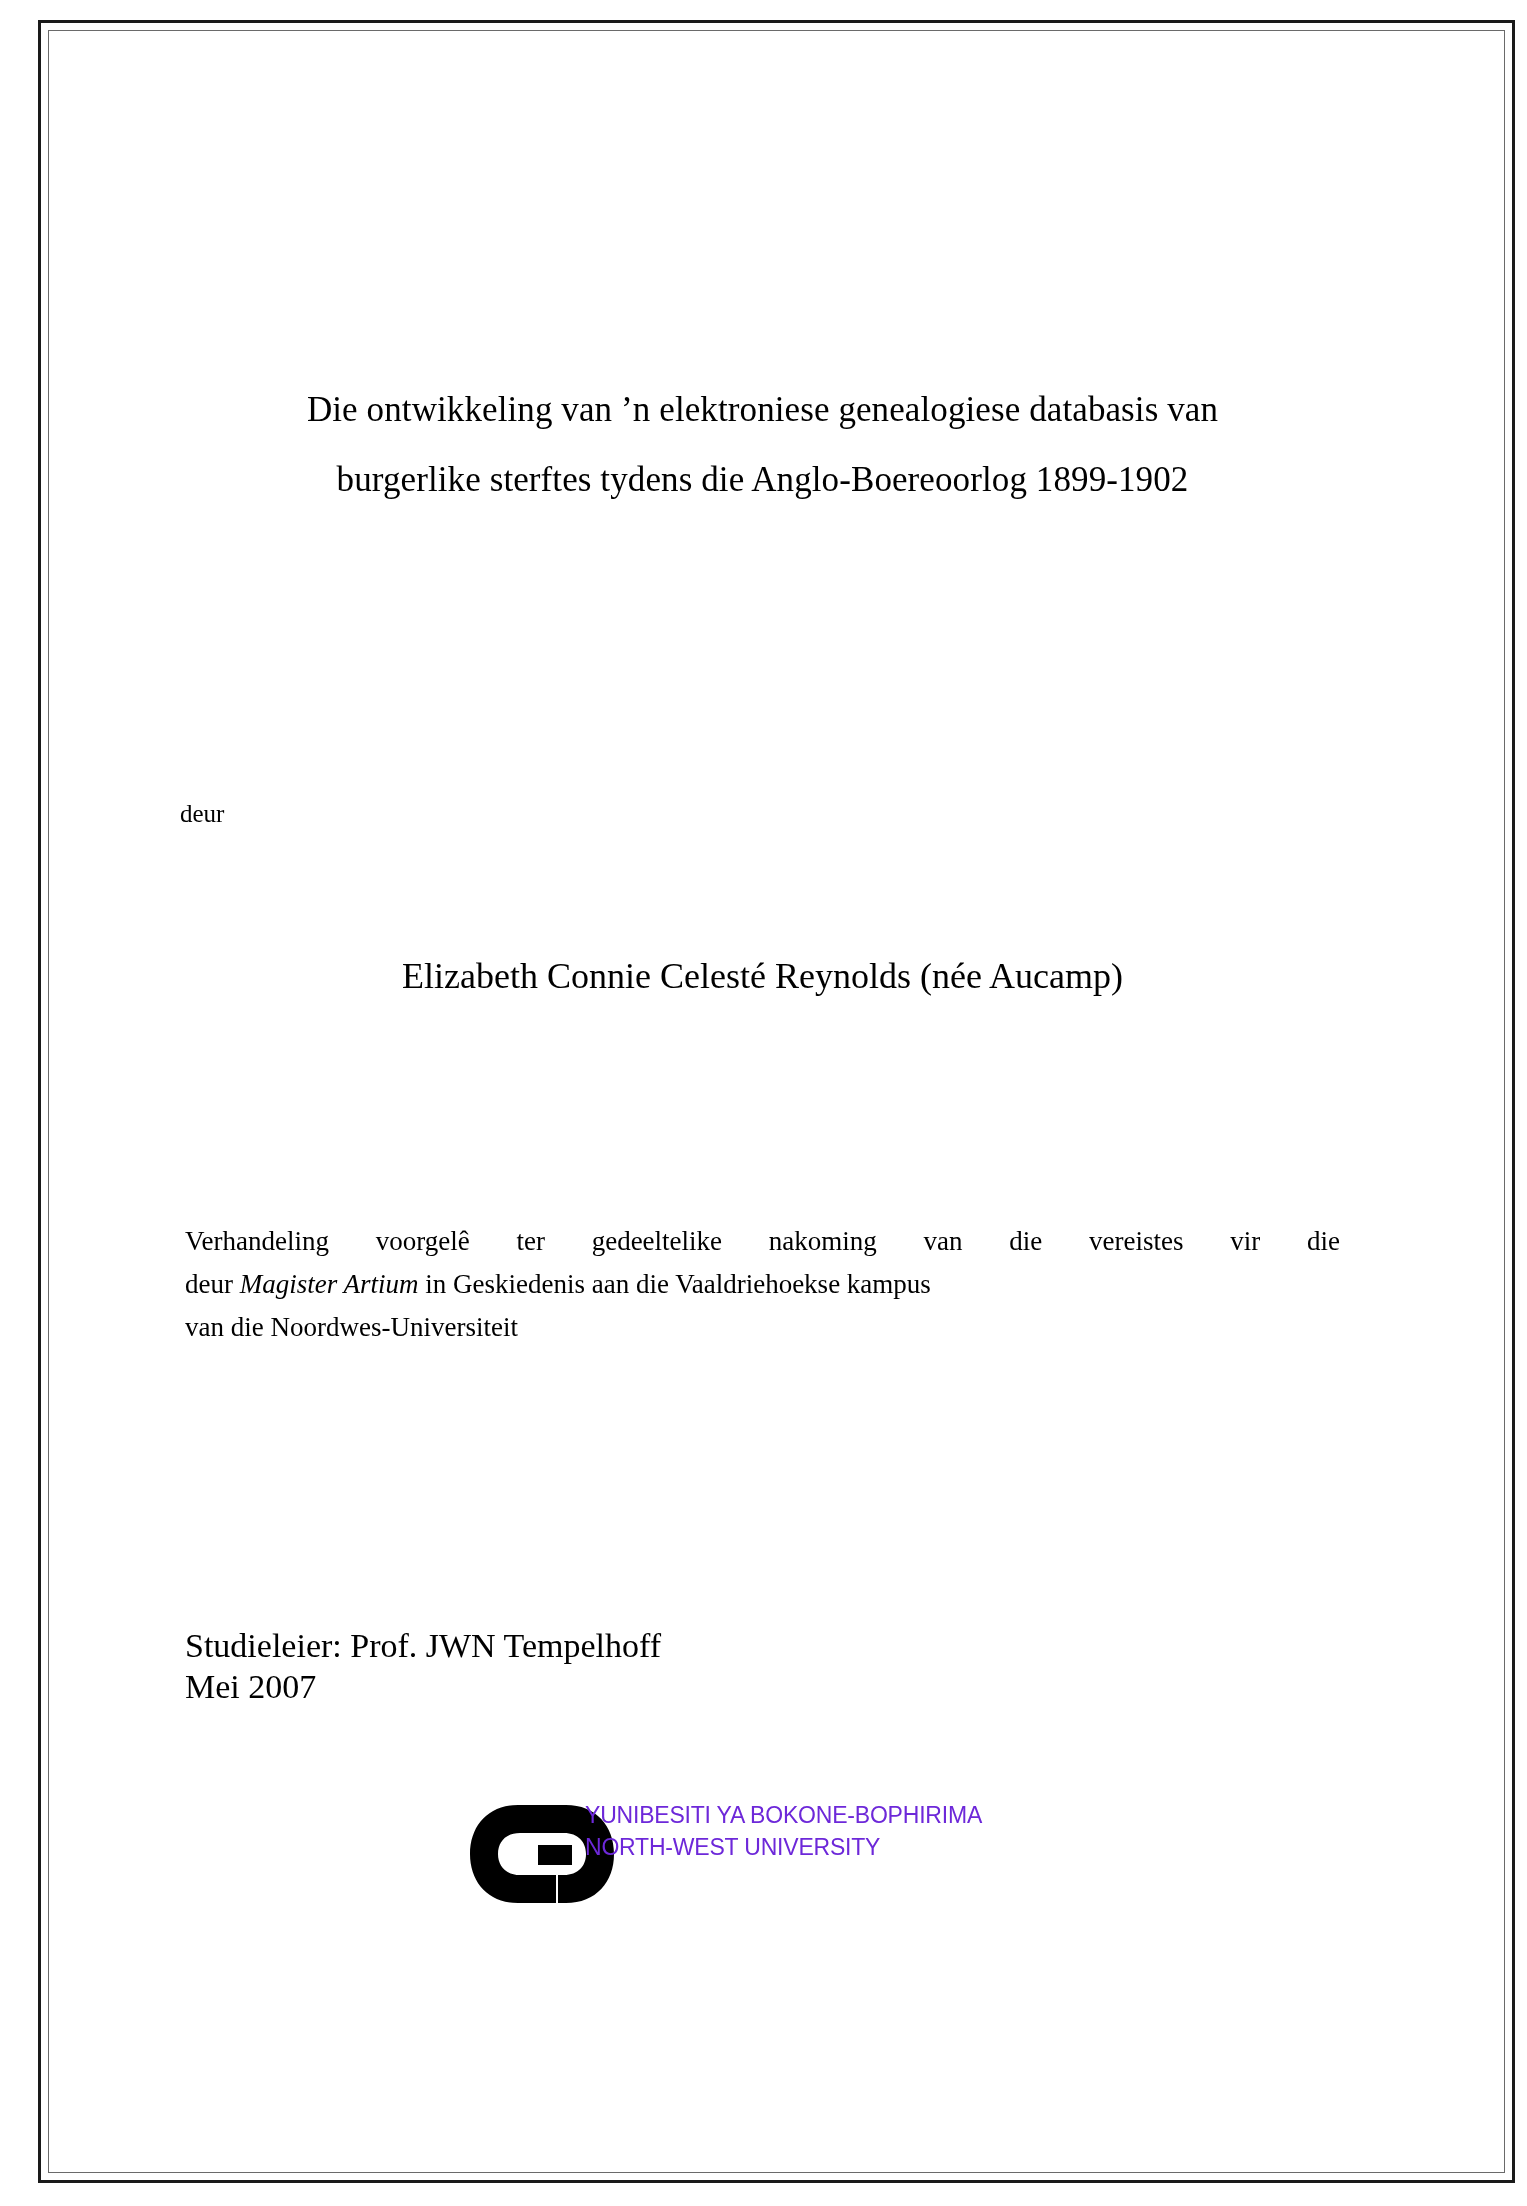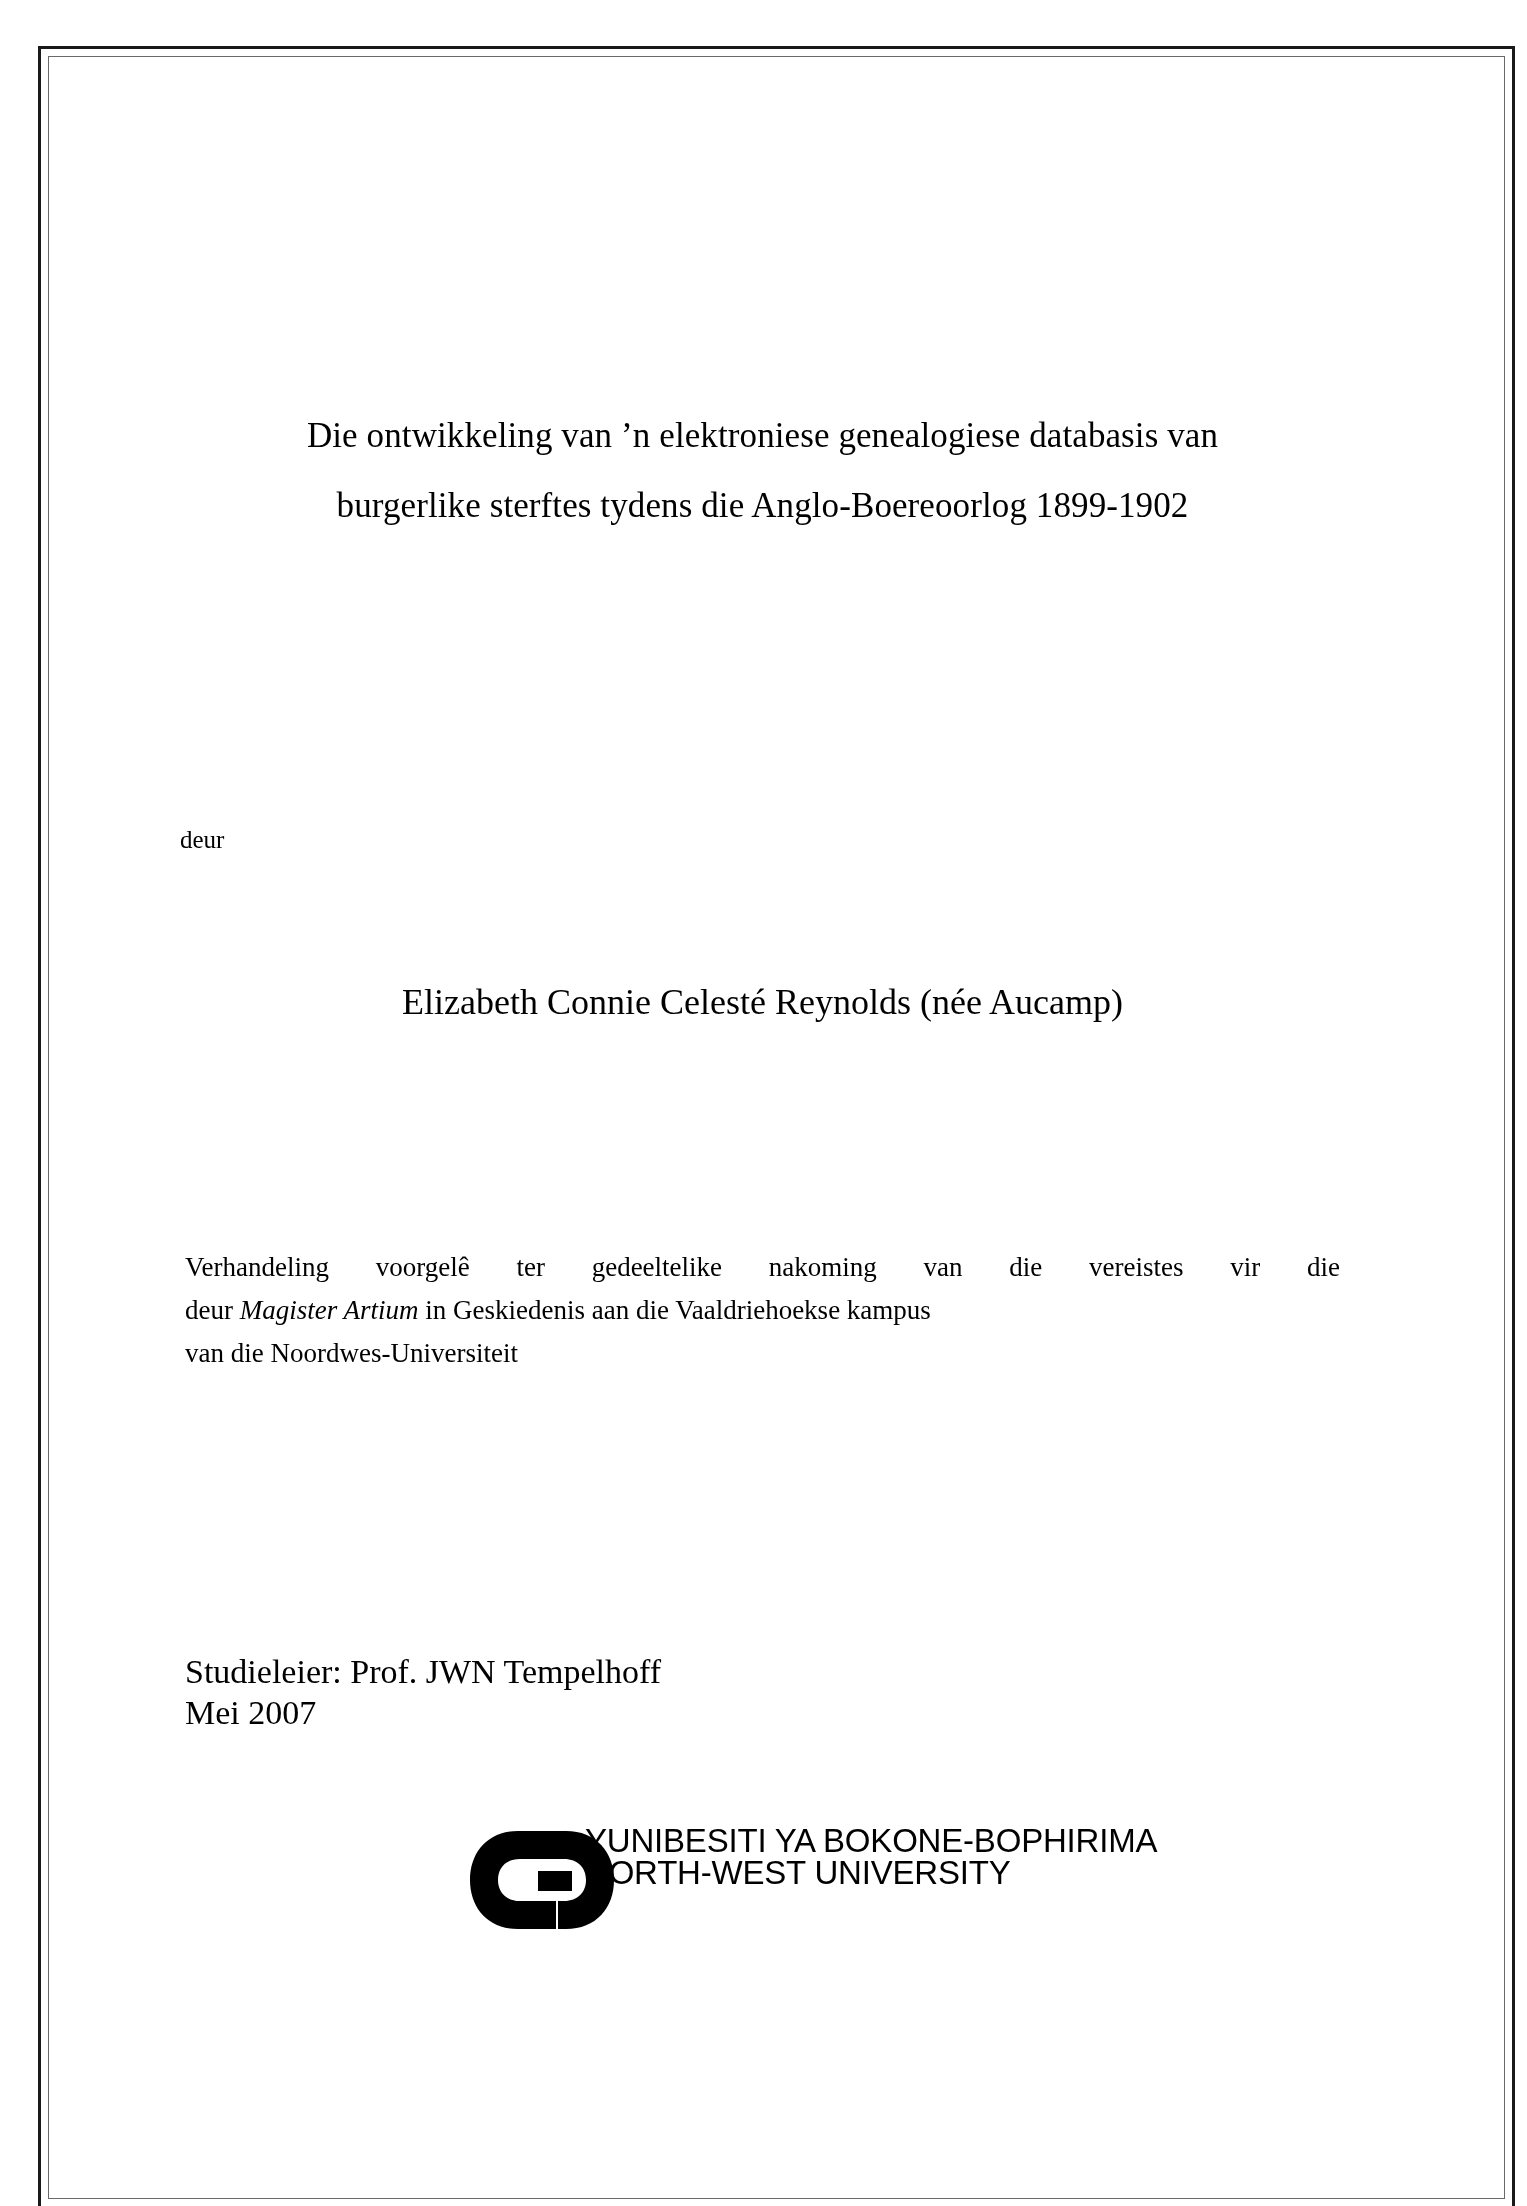--- a/index.html
+++ b/index.html
@@ -17,21 +17,20 @@
   }
 
   
   .scan {
     position: absolute;
     left: 0;
     top: 0;
     width: 1527px;
     height: 1986px;
     background: #ffffff;
-    margin-top: 26px;
   }
 
   
   .page-frame {
     position: absolute;
     left: 38px;
     top: 20px;
     width: 1477px;
     height: 2163px;
     border: 3px solid #1a1a1a;
@@ -129,24 +128,24 @@
     left: 0px;
     top: 4px;
     width: 190px;
     height: 110px;
   }
   .logo-text {
     position: absolute;
     left: 125px;
     top: 4px;
     font-family: "Liberation Sans", sans-serif;
-    font-size: 33px;
+    font-size: 23px;
     line-height: 32px;
     letter-spacing: -0.2px;
-    color: #000000;
+    color: #6d28d9;
     white-space: nowrap;
   }
 </style>
 </head>
 <body>
 
 <div class="scan">
 
   <div class="page-frame"></div>
   <div class="page-frame-inner"></div>

